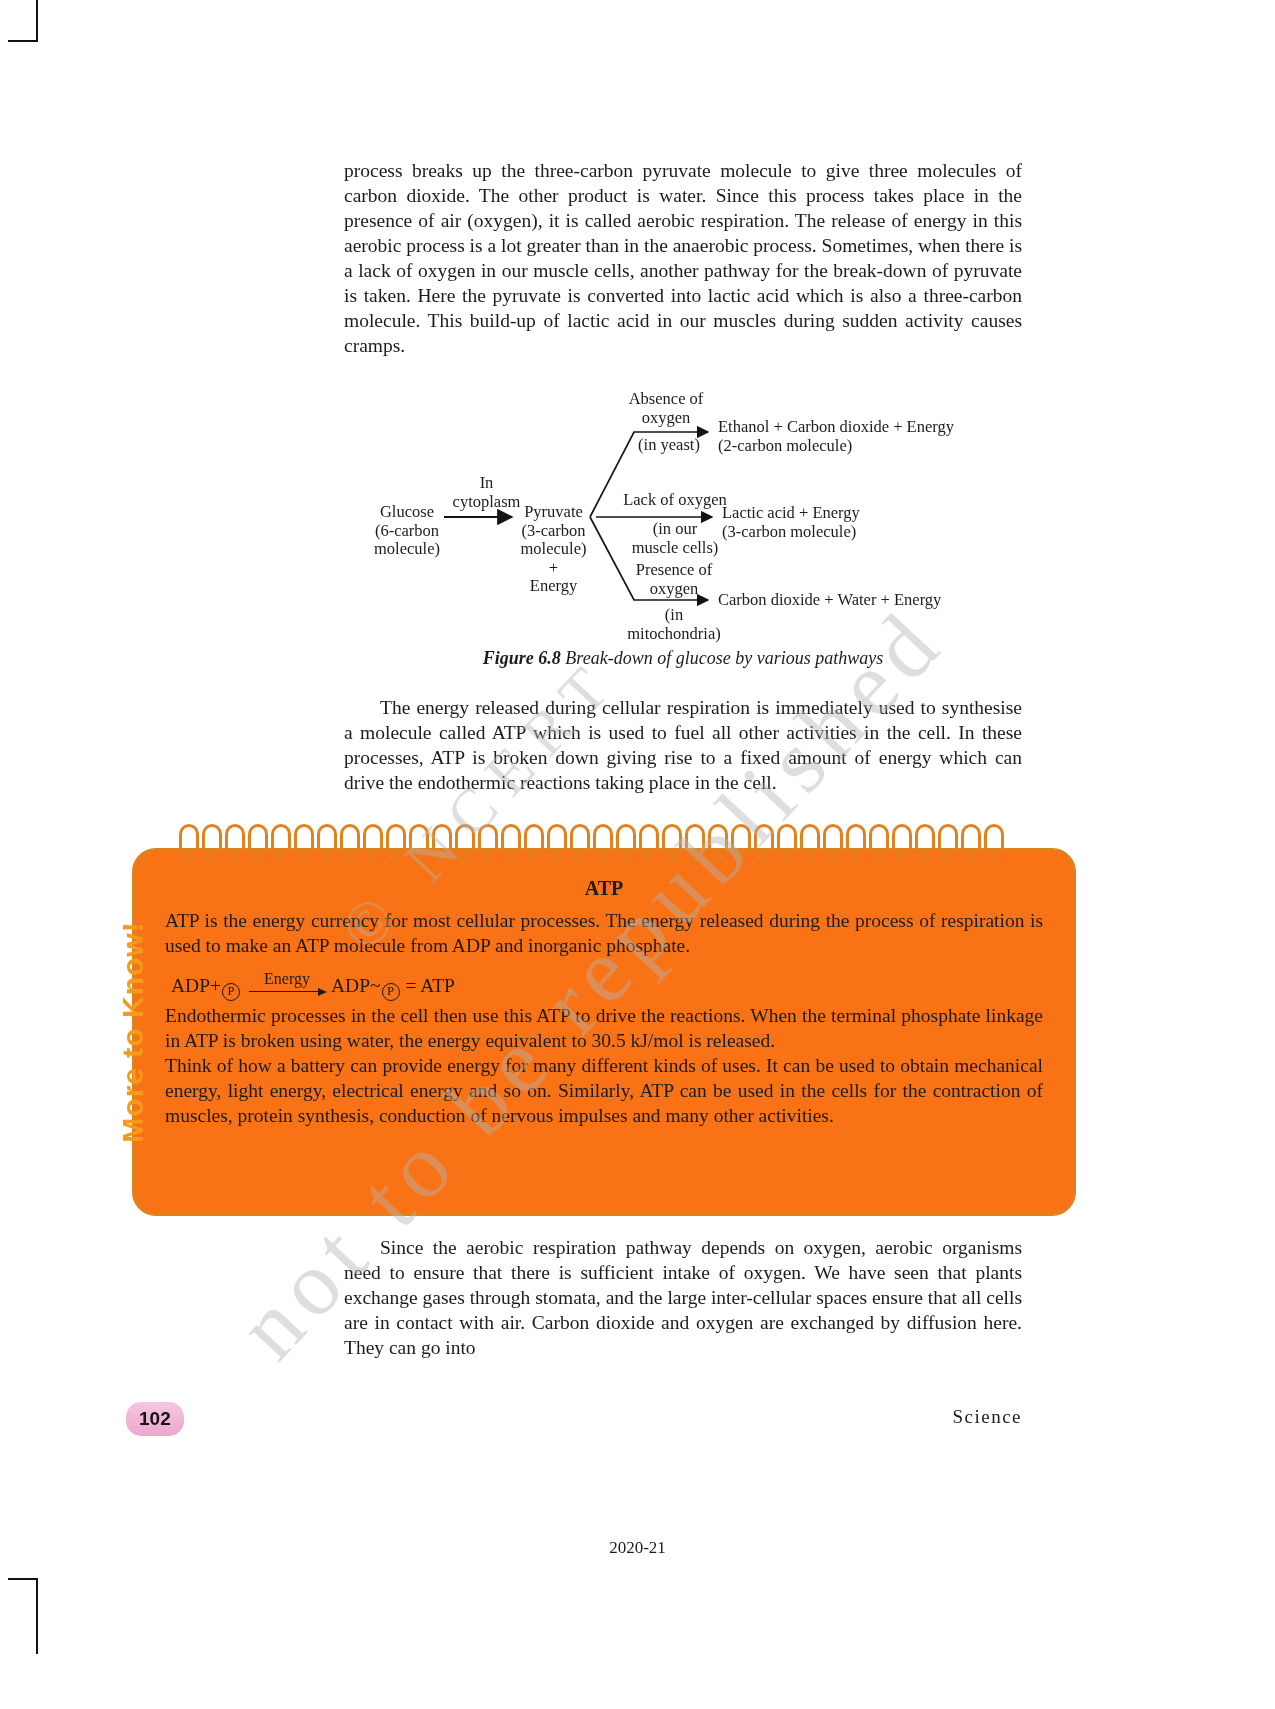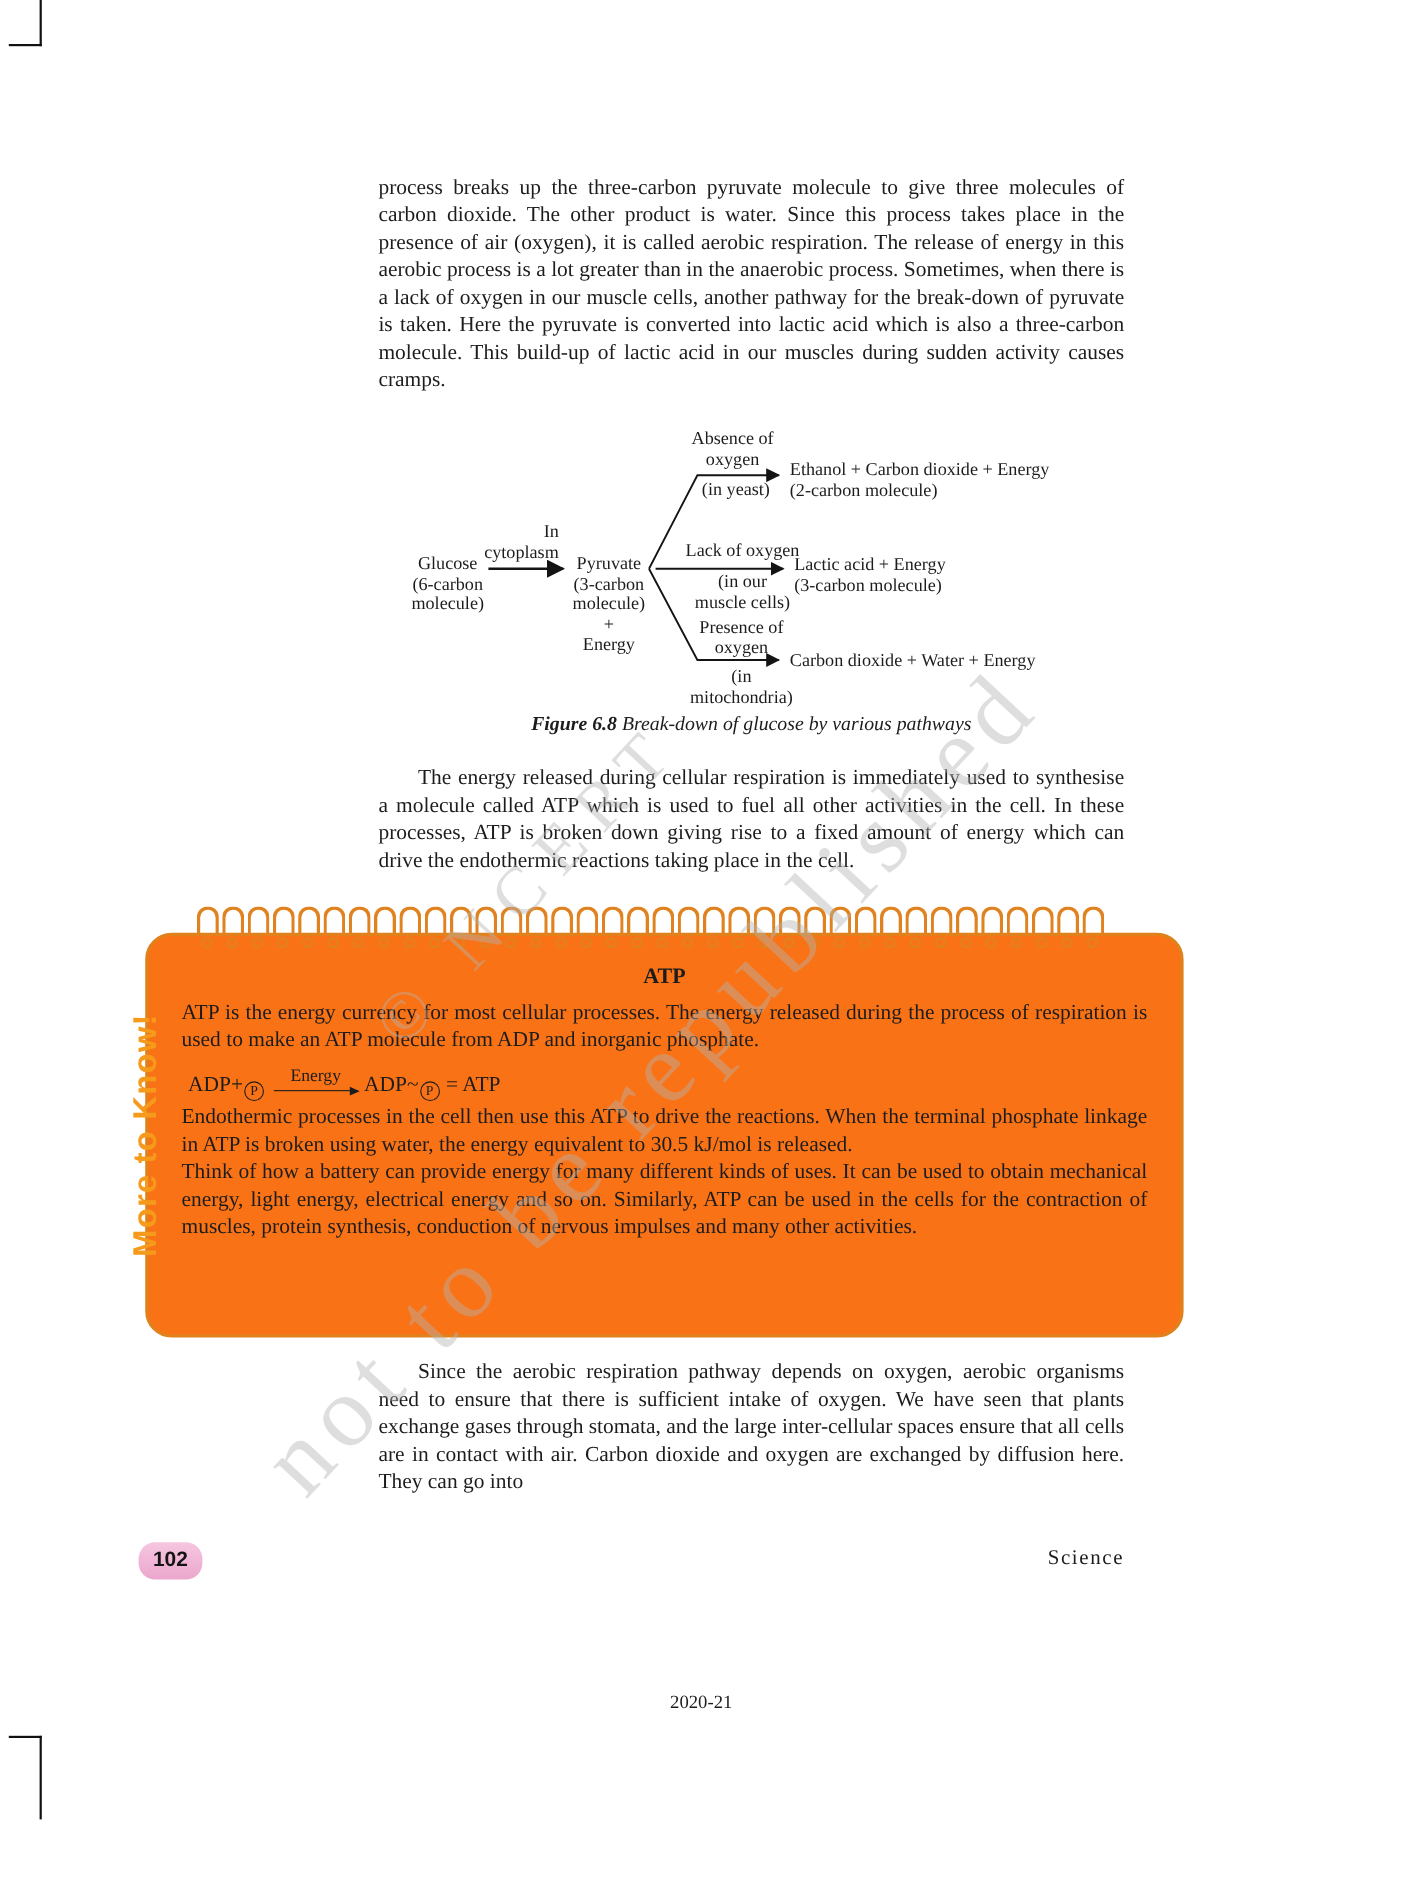--- a/index.html
+++ b/index.html
@@ -155,21 +155,21 @@
       <line x1="252" y1="127" x2="368" y2="127" stroke="#141414" stroke-width="1.7" marker-end="url(#arr)"></line>
       <path d="M246,127 L290,210 L364,210" fill="none" stroke="#141414" stroke-width="1.7" marker-end="url(#arr)"></path>
     </svg>
 
     <div class="fig-label" style="left:18px;top:113px;width:90px;">
       <div>Glucose</div>
       <div>(6-carbon</div>
       <div>molecule)</div>
     </div>
 
-    <div class="fig-label" style="left:79px;top:84px;width:85px;text-align:right;">
+    <div class="fig-label" style="left:100px;top:84px;width:85px;">
       <div>In</div>
       <div>cytoplasm</div>
     </div>
 
     <div class="fig-label" style="left:167px;top:113px;width:85px;">
       <div>Pyruvate</div>
       <div>(3-carbon</div>
       <div>molecule)</div>
       <div>+</div>
       <div>Energy</div>

